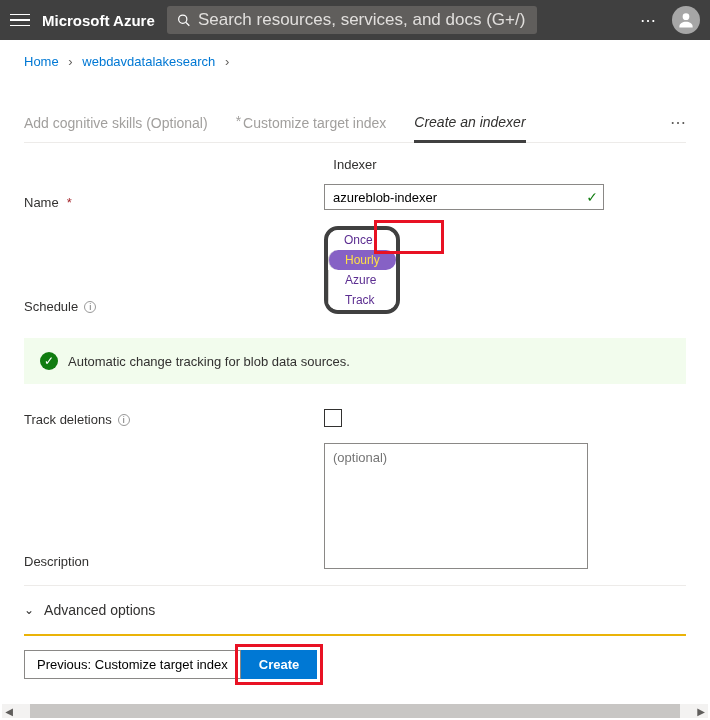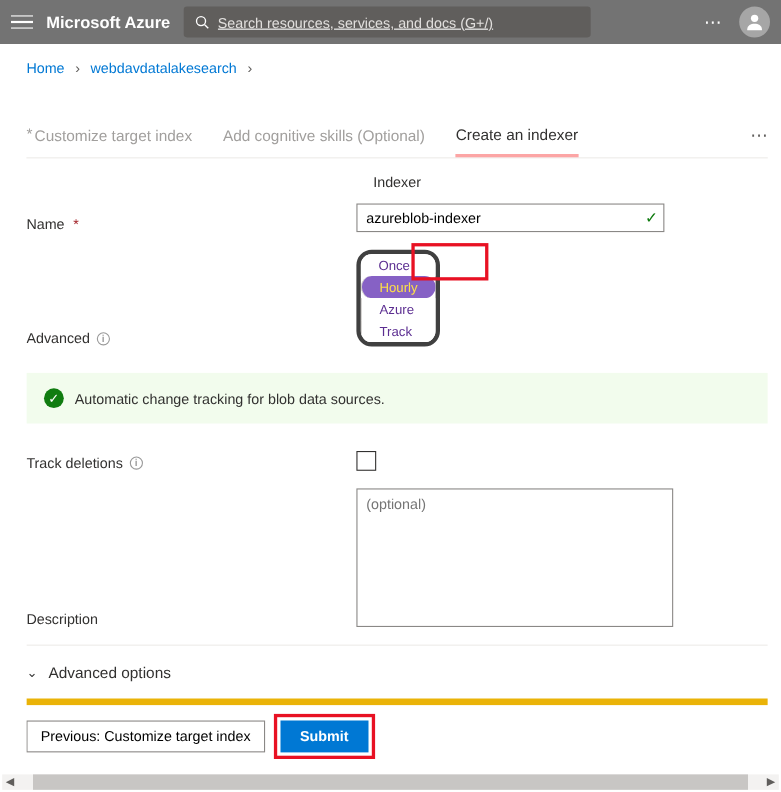--- a/index.html
+++ b/index.html
@@ -7,21 +7,21 @@
       font-family: "Segoe UI", -apple-system, sans-serif;
       font-size: 13px;
       color: #323130;
       background: #fff;
       width: 710px;
       height: 720px;
       overflow: hidden;
       position: relative;
     }
     .topbar {
-      background: #737373;
+      background: #404040;
       height: 40px;
       display: flex;
       align-items: center;
       padding: 0 10px;
       gap: 12px;
     }
     .hamburger {
       width: 20px; height: 20px;
       display: flex; flex-direction: column; justify-content: center; gap: 4px;
       cursor: pointer;
@@ -34,34 +34,33 @@
       border-radius: 3px;
       height: 28px;
       display: flex;
       align-items: center;
       padding: 0 10px;
       color: #fff;
       max-width: 370px;
     }
     .searchbox input {
       background: transparent; border: none; outline: none;
-      color: #fff; width: 100%; font-size: 13px;
+      color: #fff; width: 100%; font-size: 17px;
       margin-left: 8px;
-      text-decoration: underline;
     }
     .searchbox input::placeholder { color: #e1dfdd; }
     .top-right { margin-left: auto; display:flex; align-items:center; gap:14px; color:#fff;}
     .dots { letter-spacing: 2px; font-size: 16px; cursor:pointer;}
     .avatar {
       width: 28px; height: 28px; border-radius: 50%;
       background: #a6a6a6; display:flex; align-items:center; justify-content:center;
     }
     .avatar svg { width: 20px; height:20px; fill:#fff;}
     .content {
-      padding: 10px 12px 0 24px;
+      padding: 10px 24px 0 24px;
       height: calc(100% - 40px - 18px);
       overflow: hidden;
       display:flex; flex-direction:column;
     }
     .breadcrumb { font-size: 13px; color: #605e5c; margin-top:4px; }
     .breadcrumb a { color: #0078d4; text-decoration: none; }
     .breadcrumb .sep { margin: 0 6px; color: #605e5c; }
     .page-header {
       display:flex; align-items:center; justify-content:space-between;
       margin-top: 10px;
@@ -75,23 +74,24 @@
     }
     .tab {
       padding-bottom: 10px;
       font-size: 14px;
       color: #a19f9d;
       cursor: pointer;
       white-space: nowrap;
     }
     .tab.active {
       color: #323130;
-      border-bottom: 3px solid #fca5a5;
+      border-bottom: 3px solid #404040;
       margin-bottom: -1px;
       font-weight: 400;
+      font-style: italic;
     }
     .tab .req-star { position:relative; top:-2px; margin-right:2px;}
     .tab-dots { margin-left:auto; font-size:16px; color:#605e5c; cursor:pointer; padding-bottom:10px;}
     .body {
       flex:1; overflow-y:auto; padding-top: 14px;
     }
     .section-label { font-size:13px; margin-bottom: 12px; text-align: center;}
     .form-row {
       display:flex; align-items:flex-end; margin-bottom: 16px;
     }
@@ -153,36 +153,36 @@
       font-size:13px;
     }
     .banner-icon {
       width:18px;height:18px;border-radius:50%;background:#107c10;
       display:flex;align-items:center;justify-content:center;color:#fff;font-size:12px;
     }
     .checkbox {
       width:18px;height:18px;border:1px solid #323130; cursor:pointer;
     }
     textarea.desc {
-      width: 288px; height: 126px;
+      width: 264px; height: 126px;
       border:1px solid #8a8886;
       padding:6px 8px; font-size:13px;
       font-family: inherit;
       resize:none;
     }
     .hr { border-top:1px solid #edebe9; margin-top:16px;}
     .advanced {
       display:flex; align-items:center; gap:10px;
       padding: 16px 0; cursor:pointer; font-size:14px;
     }
     .chevron { font-size:12px;}
     .footer {
-      border-top:6px solid #eab308;
+      border-top:2px solid #eab308;
       padding: 14px 0;
-      display:flex; gap:14px; align-items:flex-end;
+      display:flex; gap:0; align-items:flex-end;
     }
     .btn-secondary {
       background:#fff; border:1px solid #8a8886;
       padding:6px 12px; font-size:13px; cursor:pointer;
     }
     .btn-primary {
       background:#0078d4; color:#fff; border:none;
       padding:7px 18px; font-size:13px; font-weight:600; cursor:pointer;
     }
     .scrollbar-bottom {
@@ -223,43 +223,43 @@
 <div class="content">
   <div class="breadcrumb">
     <a href="#">Home</a>
     <span class="sep">›</span>
     <a href="#">webdavdatalakesearch</a>
     <span class="sep">›</span>
   </div>
 
 
   <div class="tabs">
+    <div class="tab">Add cognitive skills (Optional)</div>
     <div class="tab"><span class="req-star">*</span><span>Customize target index</span></div>
-    <div class="tab">Add cognitive skills (Optional)</div>
     <div class="tab active">Create an indexer</div>
     <div class="tab-dots">⋯</div>
   </div>
 
   <div class="body">
     <div class="section-label">Indexer</div>
 
     <div class="form-row">
       <div class="form-label">
         <span>Name</span>
           <span class="req">*</span>
       </div>
       <div class="input-wrap">
         <input class="text-input" type="text" value="azureblob-indexer" style="">
         <span class="check">✓</span>
       </div>
     </div>
 
     <div class="form-row">
       <div class="form-label">
-        <span>Advanced</span>
+        <span>Schedule</span>
         <span class="info-icon">i</span>
       </div>
       <div style="position:relative;">
         <div class="pill-group">
           <div class="pill">Once</div>
           <div class="pill selected">Hourly</div>
           <div class="pill">Azure</div>
           <div class="pill">Track</div>
         </div>
         <div class="highlight-box" style="left:50px;top:-6px;width:70px;height:34px;"></div>
@@ -287,21 +287,21 @@
     <div class="hr"></div>
 
     <div class="advanced">
       <span class="chevron">⌄</span>
       <span>Advanced options</span>
     </div>
 
     <div class="footer" style="position:relative;">
       <button class="btn-secondary">Previous: Customize target index</button>
       <div style="position:relative;">
-        <button class="btn-primary">Submit</button>
+        <button class="btn-primary">Create</button>
         <div class="highlight-box" style="left:-6px;top:-6px;right:-6px;bottom:-6px;"></div>
       </div>
     </div>
   </div>
 </div>
 
 <div class="scrollbar-bottom">
   <div class="arrow">◀</div>
   <div class="thumb"></div>
   <div class="arrow">▶</div>

